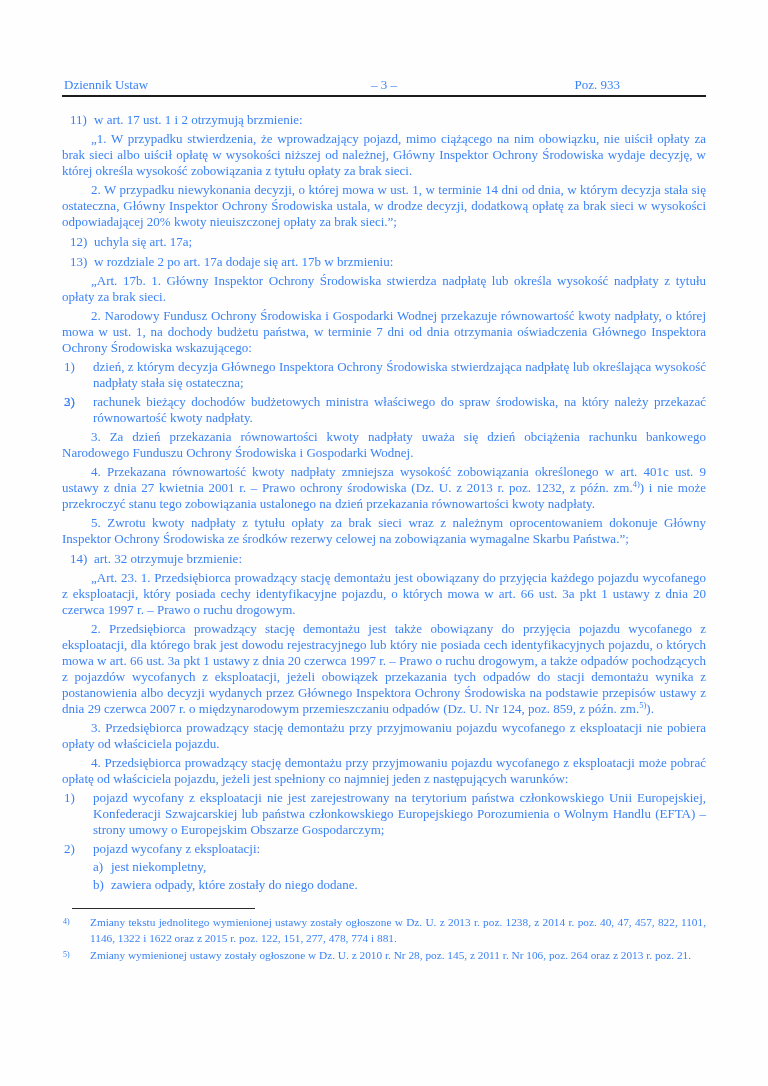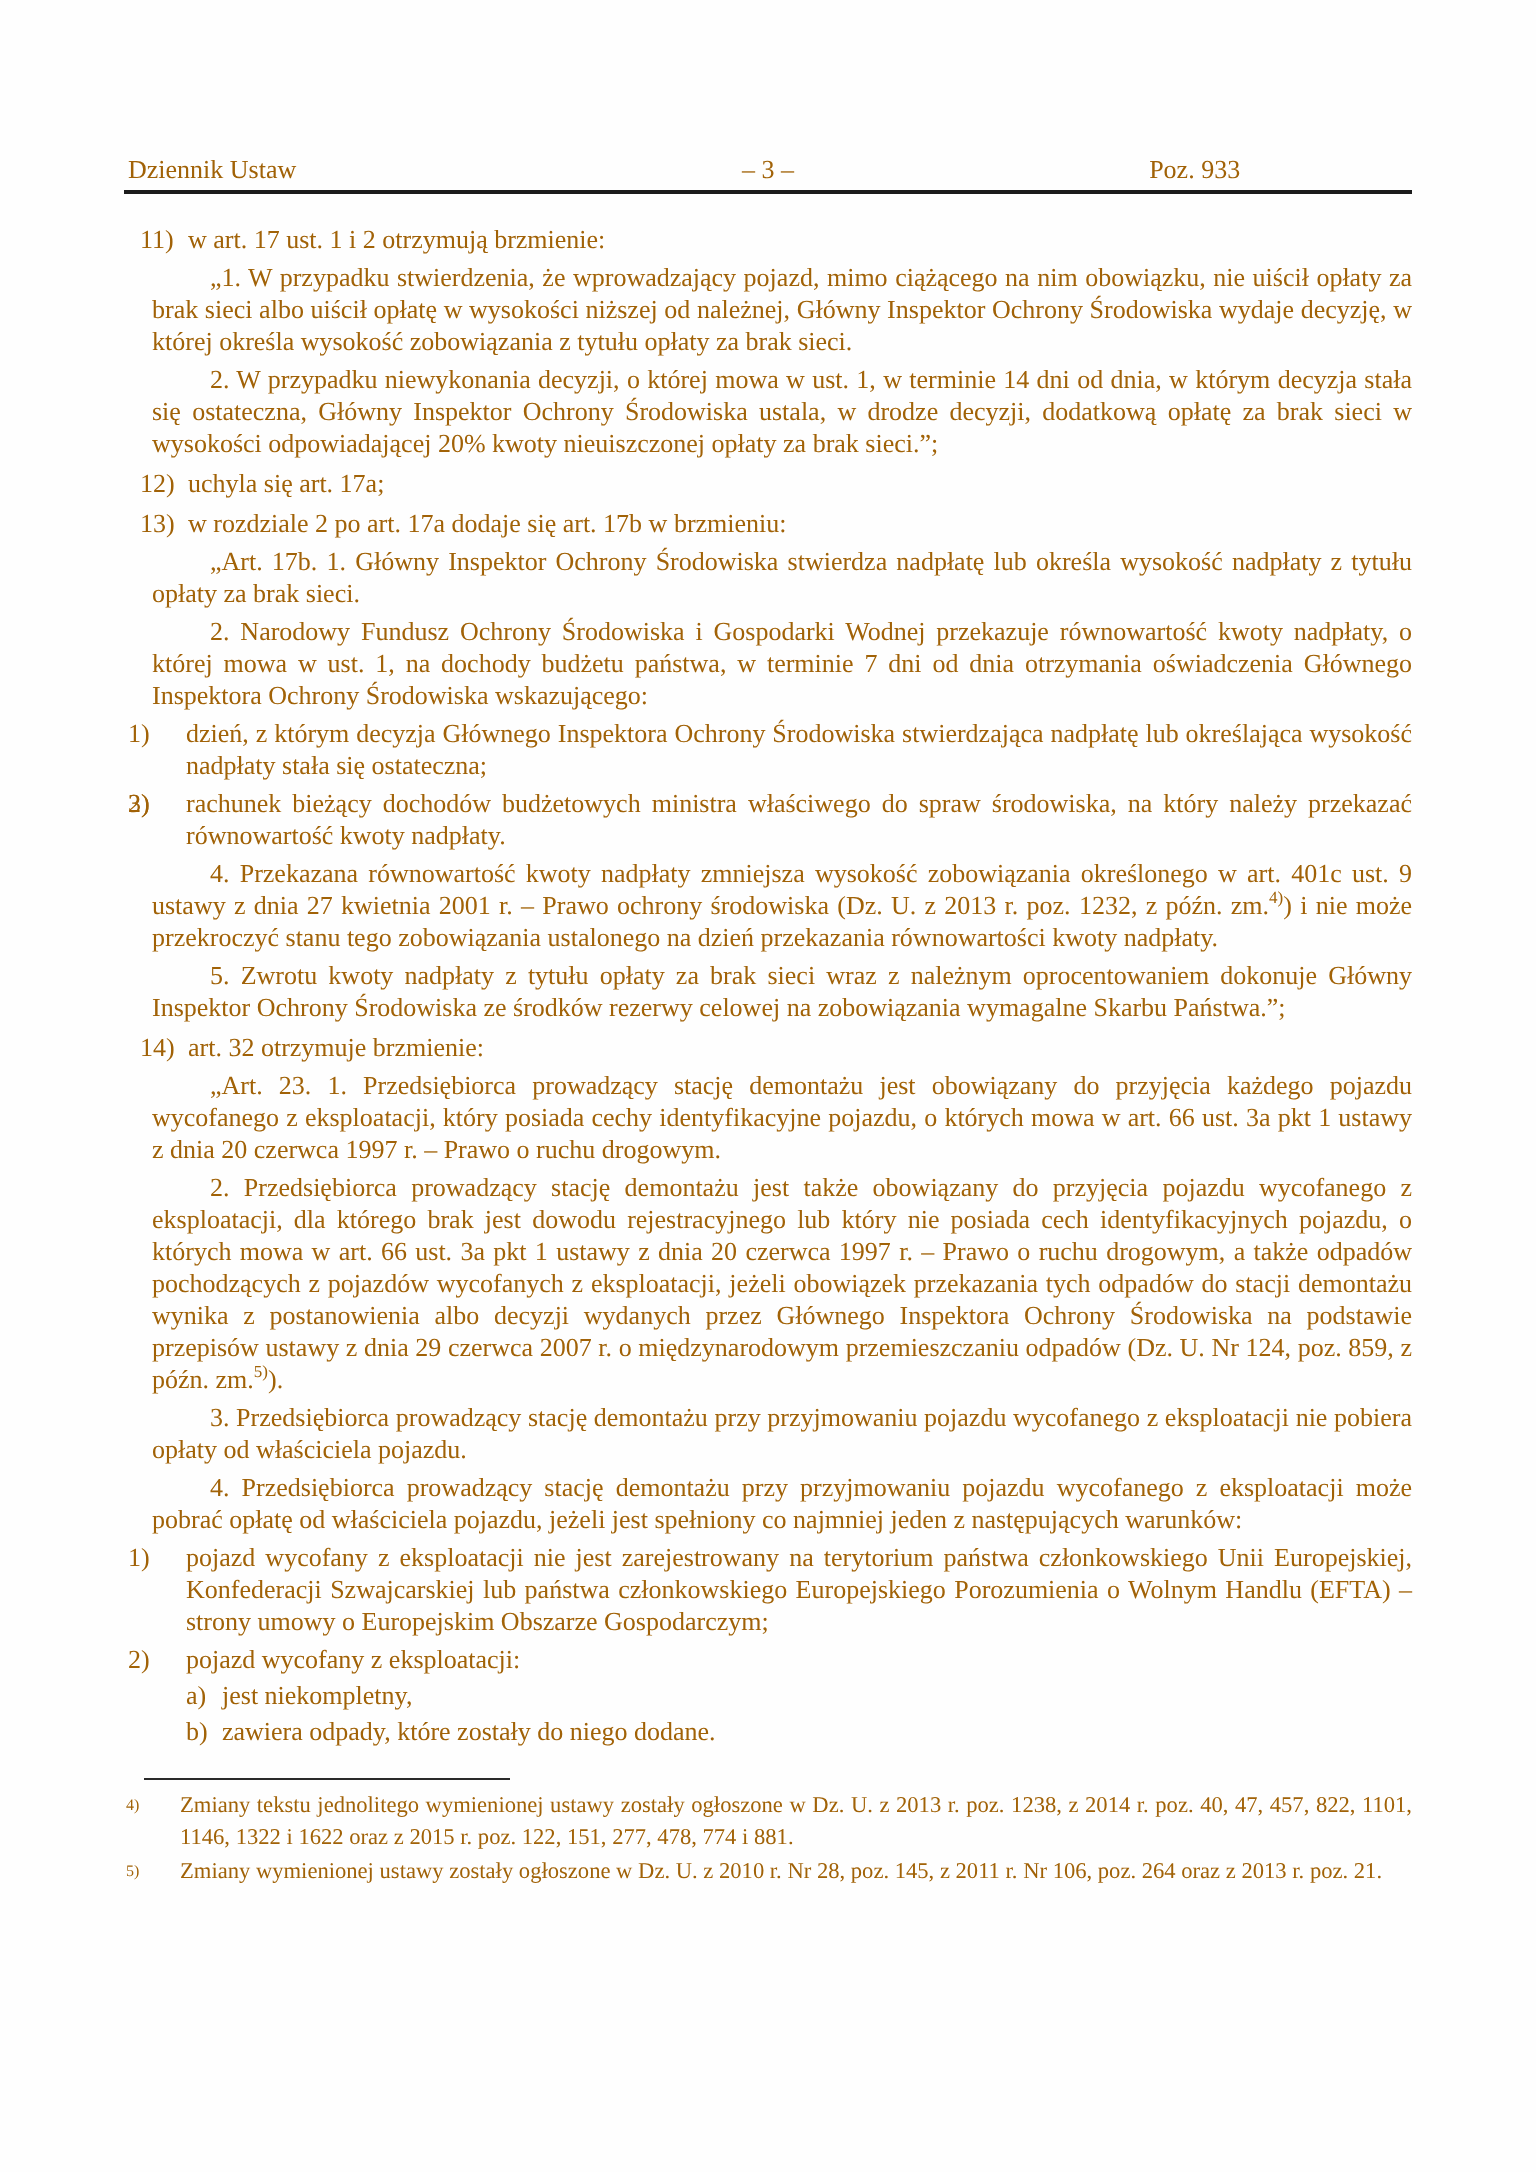--- a/index.html
+++ b/index.html
@@ -7,21 +7,21 @@
     padding: 0;
     background: #ffffff;
     overflow: hidden;
   }
   .page {
     position: relative;
     width: 768px;
     height: 1086px;
     box-sizing: border-box;
     background: #fefefe;
-    color: #a16207;
+    color: #3b82f6;
     font-family: "Liberation Serif", "DejaVu Serif", serif;
     padding: 78px 62px 0 62px;
   }
   
   .header {
     display: flex;
     align-items: flex-end;
     font-size: 13px;
     line-height: 14px;
     padding: 0 2px 3px 2px;
@@ -41,21 +41,21 @@
     position: relative;
     padding-left: 32px;
     margin-top: 4px;
   }
   .item .inum {
     position: absolute;
     left: 8px;
     top: 0;
   }
   .qp {
-    margin: 3px 0 0 14px;
+    margin: 3px 0 0 0;
     text-indent: 29px;
     text-align: justify;
   }
   .nli {
     position: relative;
     padding-left: 31px;
     margin-top: 3px;
     text-align: justify;
   }
   .nli .nnum {
@@ -133,20 +133,21 @@
     <p class="qp">2. Narodowy Fundusz Ochrony Środowiska i Gospodarki Wodnej przekazuje równowartość kwoty nadpłaty, o której mowa w ust. 1, na dochody budżetu państwa, w terminie 7 dni od dnia otrzymania oświadczenia Głównego Inspektora Ochrony Środowiska wskazującego:</p>
     <div class="nli">
       <span class="nnum">1)</span><span>dzień, z którym decyzja Głównego Inspektora Ochrony Środowiska stwierdzająca nadpłatę lub określająca wysokość nadpłaty stała się ostateczna;</span>
     </div>
     <div class="nli">
       <span class="nnum">2)</span>
     </div>
     <div class="nli">
       <span class="nnum">3)</span><span>rachunek bieżący dochodów budżetowych ministra właściwego do spraw środowiska, na który należy przekazać równowartość kwoty nadpłaty.</span>
     </div>
+    <p class="qp">3. Za dzień przekazania równowartości kwoty nadpłaty uważa się dzień obciążenia rachunku bankowego Narodowego Funduszu Ochrony Środowiska i Gospodarki Wodnej.</p>
     <p class="qp"><span>4. Przekazana równowartość kwoty nadpłaty zmniejsza wysokość zobowiązania określonego w art. 401c ust. 9 ustawy z dnia 27 kwietnia 2001 r. – Prawo ochrony środowiska (Dz. U. z 2013 r. poz. 1232, z późn. zm.</span><sup class="ref">4)</sup><span>) i nie może przekroczyć stanu tego zobowiązania ustalonego na dzień przekazania równowartości kwoty nadpłaty.</span></p>
     <p class="qp">5. Zwrotu kwoty nadpłaty z tytułu opłaty za brak sieci wraz z należnym oprocentowaniem dokonuje Główny Inspektor Ochrony Środowiska ze środków rezerwy celowej na zobowiązania wymagalne Skarbu Państwa.”;</p>
 
     <div class="item">
       <span class="inum">14)</span><span>art. 32 otrzymuje brzmienie:</span>
     </div>
     <p class="qp">„Art. 23. 1. Przedsiębiorca prowadzący stację demontażu jest obowiązany do przyjęcia każdego pojazdu wycofanego z eksploatacji, który posiada cechy identyfikacyjne pojazdu, o których mowa w art. 66 ust. 3a pkt 1 ustawy z dnia 20 czerwca 1997 r. – Prawo o ruchu drogowym.</p>
     <p class="qp"><span>2. Przedsiębiorca prowadzący stację demontażu jest także obowiązany do przyjęcia pojazdu wycofanego z eksploatacji, dla którego brak jest dowodu rejestracyjnego lub który nie posiada cech identyfikacyjnych pojazdu, o których mowa w art. 66 ust. 3a pkt 1 ustawy z dnia 20 czerwca 1997 r. – Prawo o ruchu drogowym, a także odpadów pochodzących z pojazdów wycofanych z eksploatacji, jeżeli obowiązek przekazania tych odpadów do stacji demontażu wynika z postanowienia albo decyzji wydanych przez Głównego Inspektora Ochrony Środowiska na podstawie przepisów ustawy z dnia 29 czerwca 2007 r. o międzynarodowym przemieszczaniu odpadów (Dz. U. Nr 124, poz. 859, z późn. zm.</span><sup class="ref">5)</sup><span>).</span></p>
     <p class="qp">3. Przedsiębiorca prowadzący stację demontażu przy przyjmowaniu pojazdu wycofanego z eksploatacji nie pobiera opłaty od właściciela pojazdu.</p>
     <p class="qp">4. Przedsiębiorca prowadzący stację demontażu przy przyjmowaniu pojazdu wycofanego z eksploatacji może pobrać opłatę od właściciela pojazdu, jeżeli jest spełniony co najmniej jeden z następujących warunków:</p>

